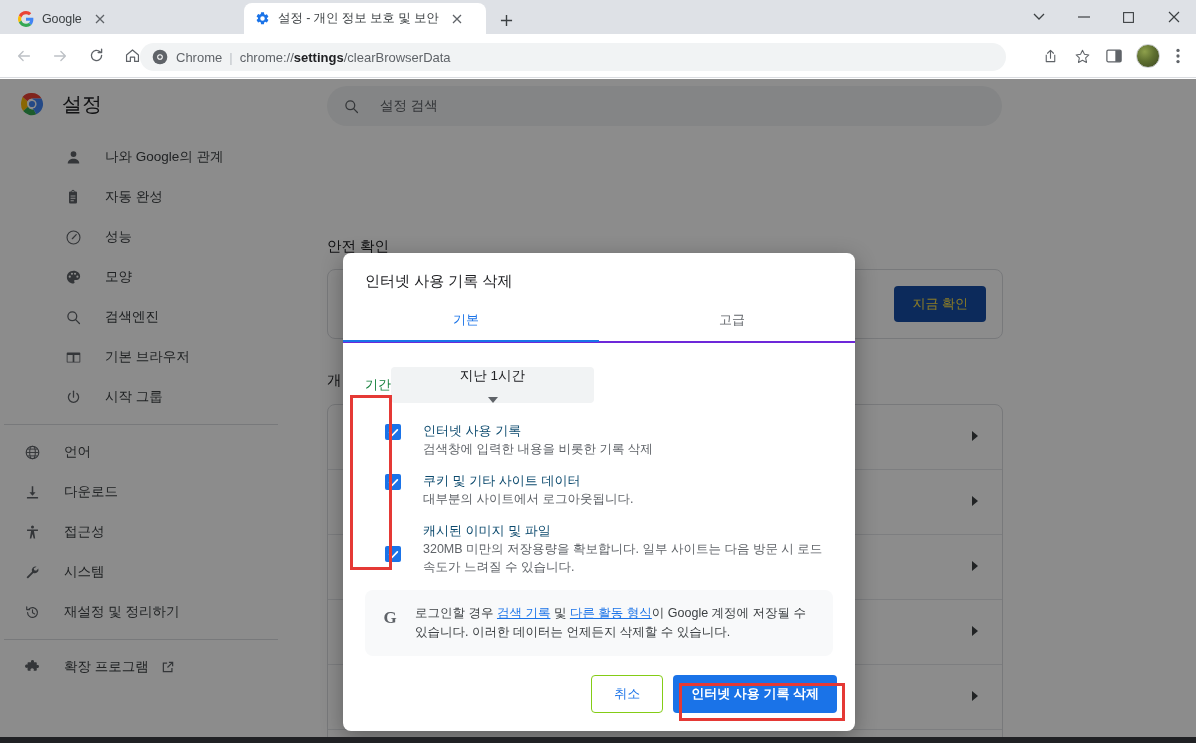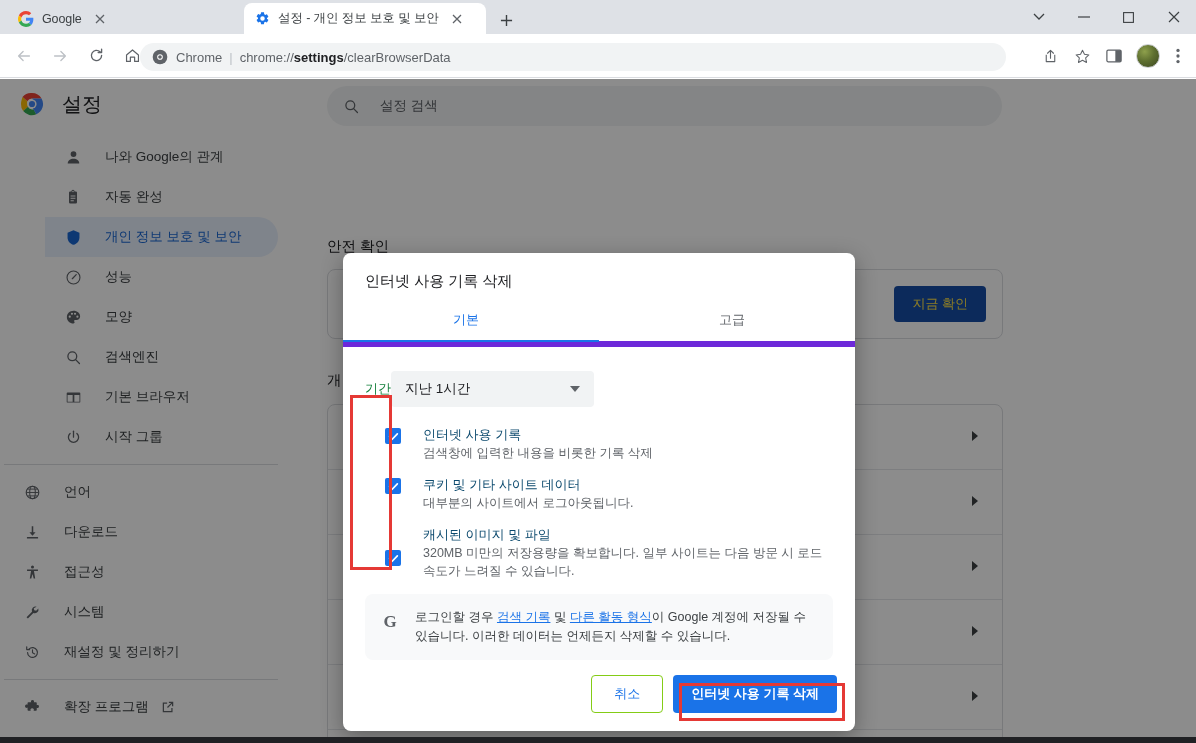--- a/index.html
+++ b/index.html
@@ -197,21 +197,21 @@
     border-radius: 8px;
     box-shadow: 0 6px 22px rgba(0,0,0,0.32);
     overflow: hidden;
   }
   .dlg-title {
     font-size: 15px; color: #202124;
     padding: 19px 0 0 22px;
   }
   .dlg-tabs {
     display: flex; margin-top: 14px;
-    border-bottom: 6px solid #6d28d9;
+    border-bottom: 2px solid #6d28d9;
     position: relative;
     gap: 20px;
   }
   .dlg-tab {
     flex: 1 1 50%; text-align: center;
     font-size: 13px; color: #5f6368;
     padding: 6px 0 12px 0;
   }
   .dlg-tab.active { color: #1a73e8; }
   .dlg-tab-underline {
@@ -221,21 +221,21 @@
   .timerange {
     display: flex; align-items: center;
     margin: 24px 0 0 22px;
   }
   .timerange .tr-label { font-size: 13px; color: #15803d; }
   .tr-select {
     width: 203px; height: 36px;
     background: #f1f3f4; border-radius: 4px;
     display: flex; align-items: center; justify-content: space-between;
     padding: 0 14px 0 14px;
-    font-size: 13.5px; color: #202124;
+    font-size: 13.5px; color: #202124; flex-direction: column;
   }
   .tr-caret { width: 0; height: 0;
     border-left: 5px solid transparent; border-right: 5px solid transparent;
     border-top: 6px solid #5f6368; }
 
   .cb-list { margin-top: 18px; }
   .cb-row {
     display: flex; align-items: flex-start;
     padding: 0 22px 0 0; margin-bottom: 13px;
   }
@@ -461,28 +461,20 @@
 
         <div class="nav-item">
           <span class="nav-icon">
             <svg width="16" height="16" viewBox="0 0 20 20" fill="currentColor">
                 <path d="M13.5 3H12a2 2 0 0 0-4 0H6.5A1.5 1.5 0 0 0 5 4.5v12A1.5 1.5 0 0 0 6.5 18h7a1.5 1.5 0 0 0 1.5-1.5v-12A1.5 1.5 0 0 0 13.5 3zM10 2.2a.9.9 0 1 1 0 1.8.9.9 0 0 1 0-1.8zM7 8h6v1.3H7zm0 3h6v1.3H7zm0 3h4v1.3H7z"></path>
               </svg>
           </span>
           <span>자동 완성</span>
         </div>
 
-        <div class="nav-item selected">
-          <span class="nav-icon">
-            <svg width="17" height="17" viewBox="0 0 20 20" fill="currentColor">
-                <path d="M10 1.5 L17 4.3 V10c0 4.4-3 7.6-7 8.6-4-1-7-4.2-7-8.6V4.3z"></path>
-              </svg>
-          </span>
-          <span>개인 정보 보호 및 보안</span>
-        </div>
 
         <div class="nav-item">
           <span class="nav-icon">
             <svg width="17" height="17" viewBox="0 0 20 20">
                 <circle cx="10" cy="10" r="7.6" stroke="currentColor" stroke-width="1.3" fill="none"></circle>
                 <path d="M13.2 6.6 L8.6 11.4" stroke="currentColor" stroke-width="1.5" stroke-linecap="round"></path>
               </svg>
           </span>
           <span>성능</span>
         </div>

